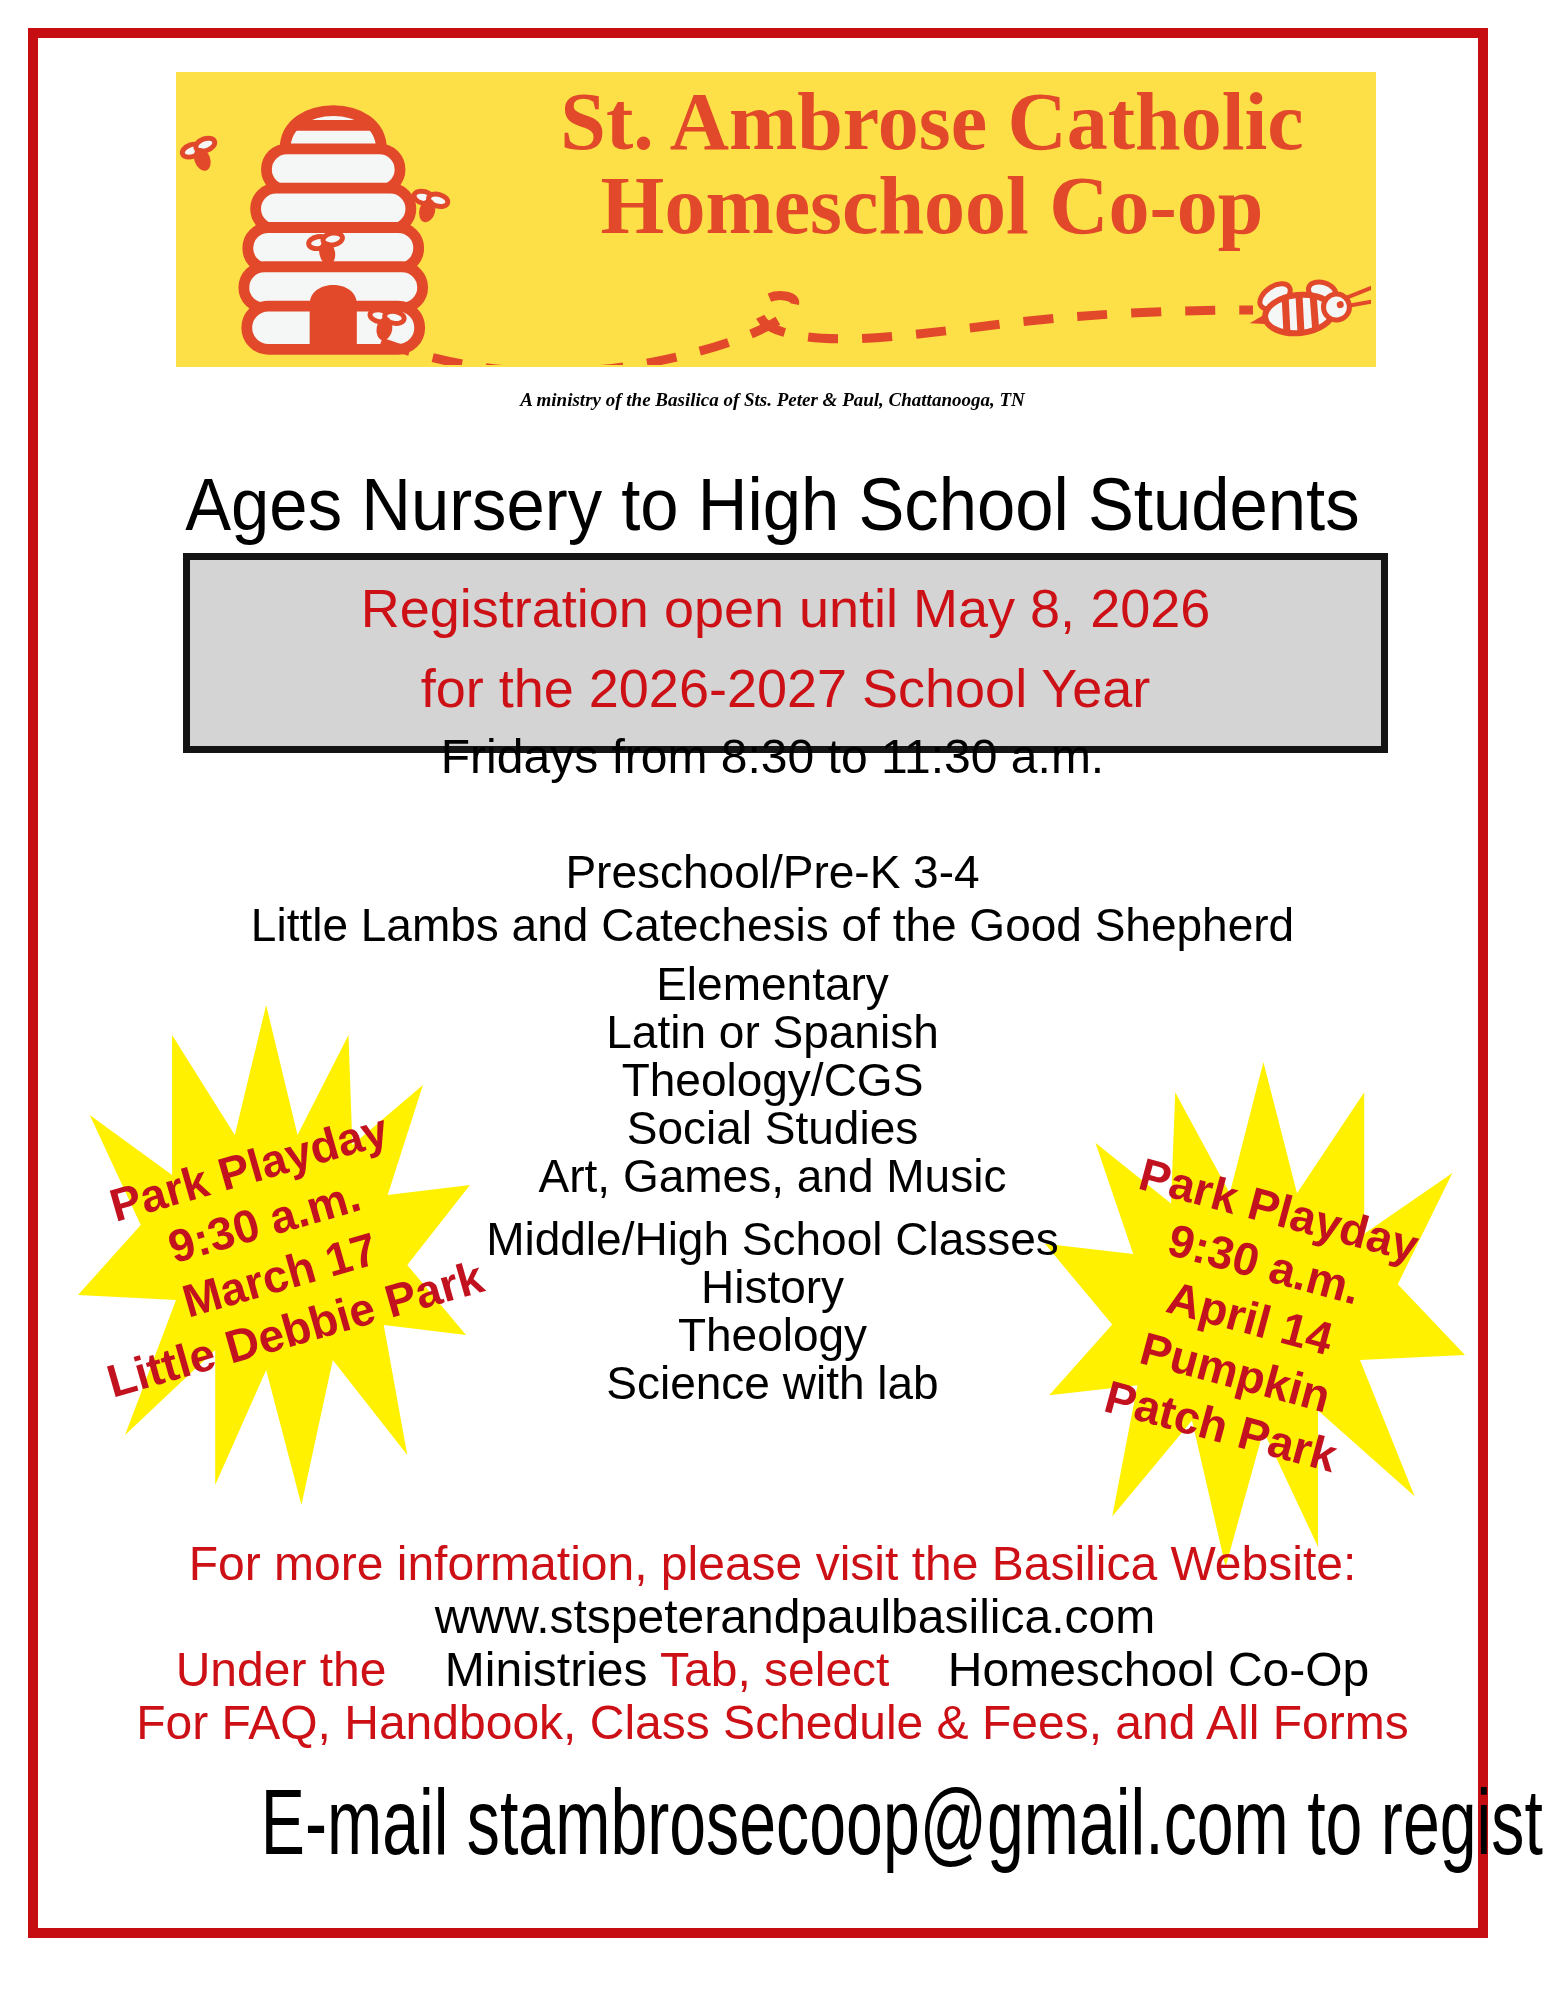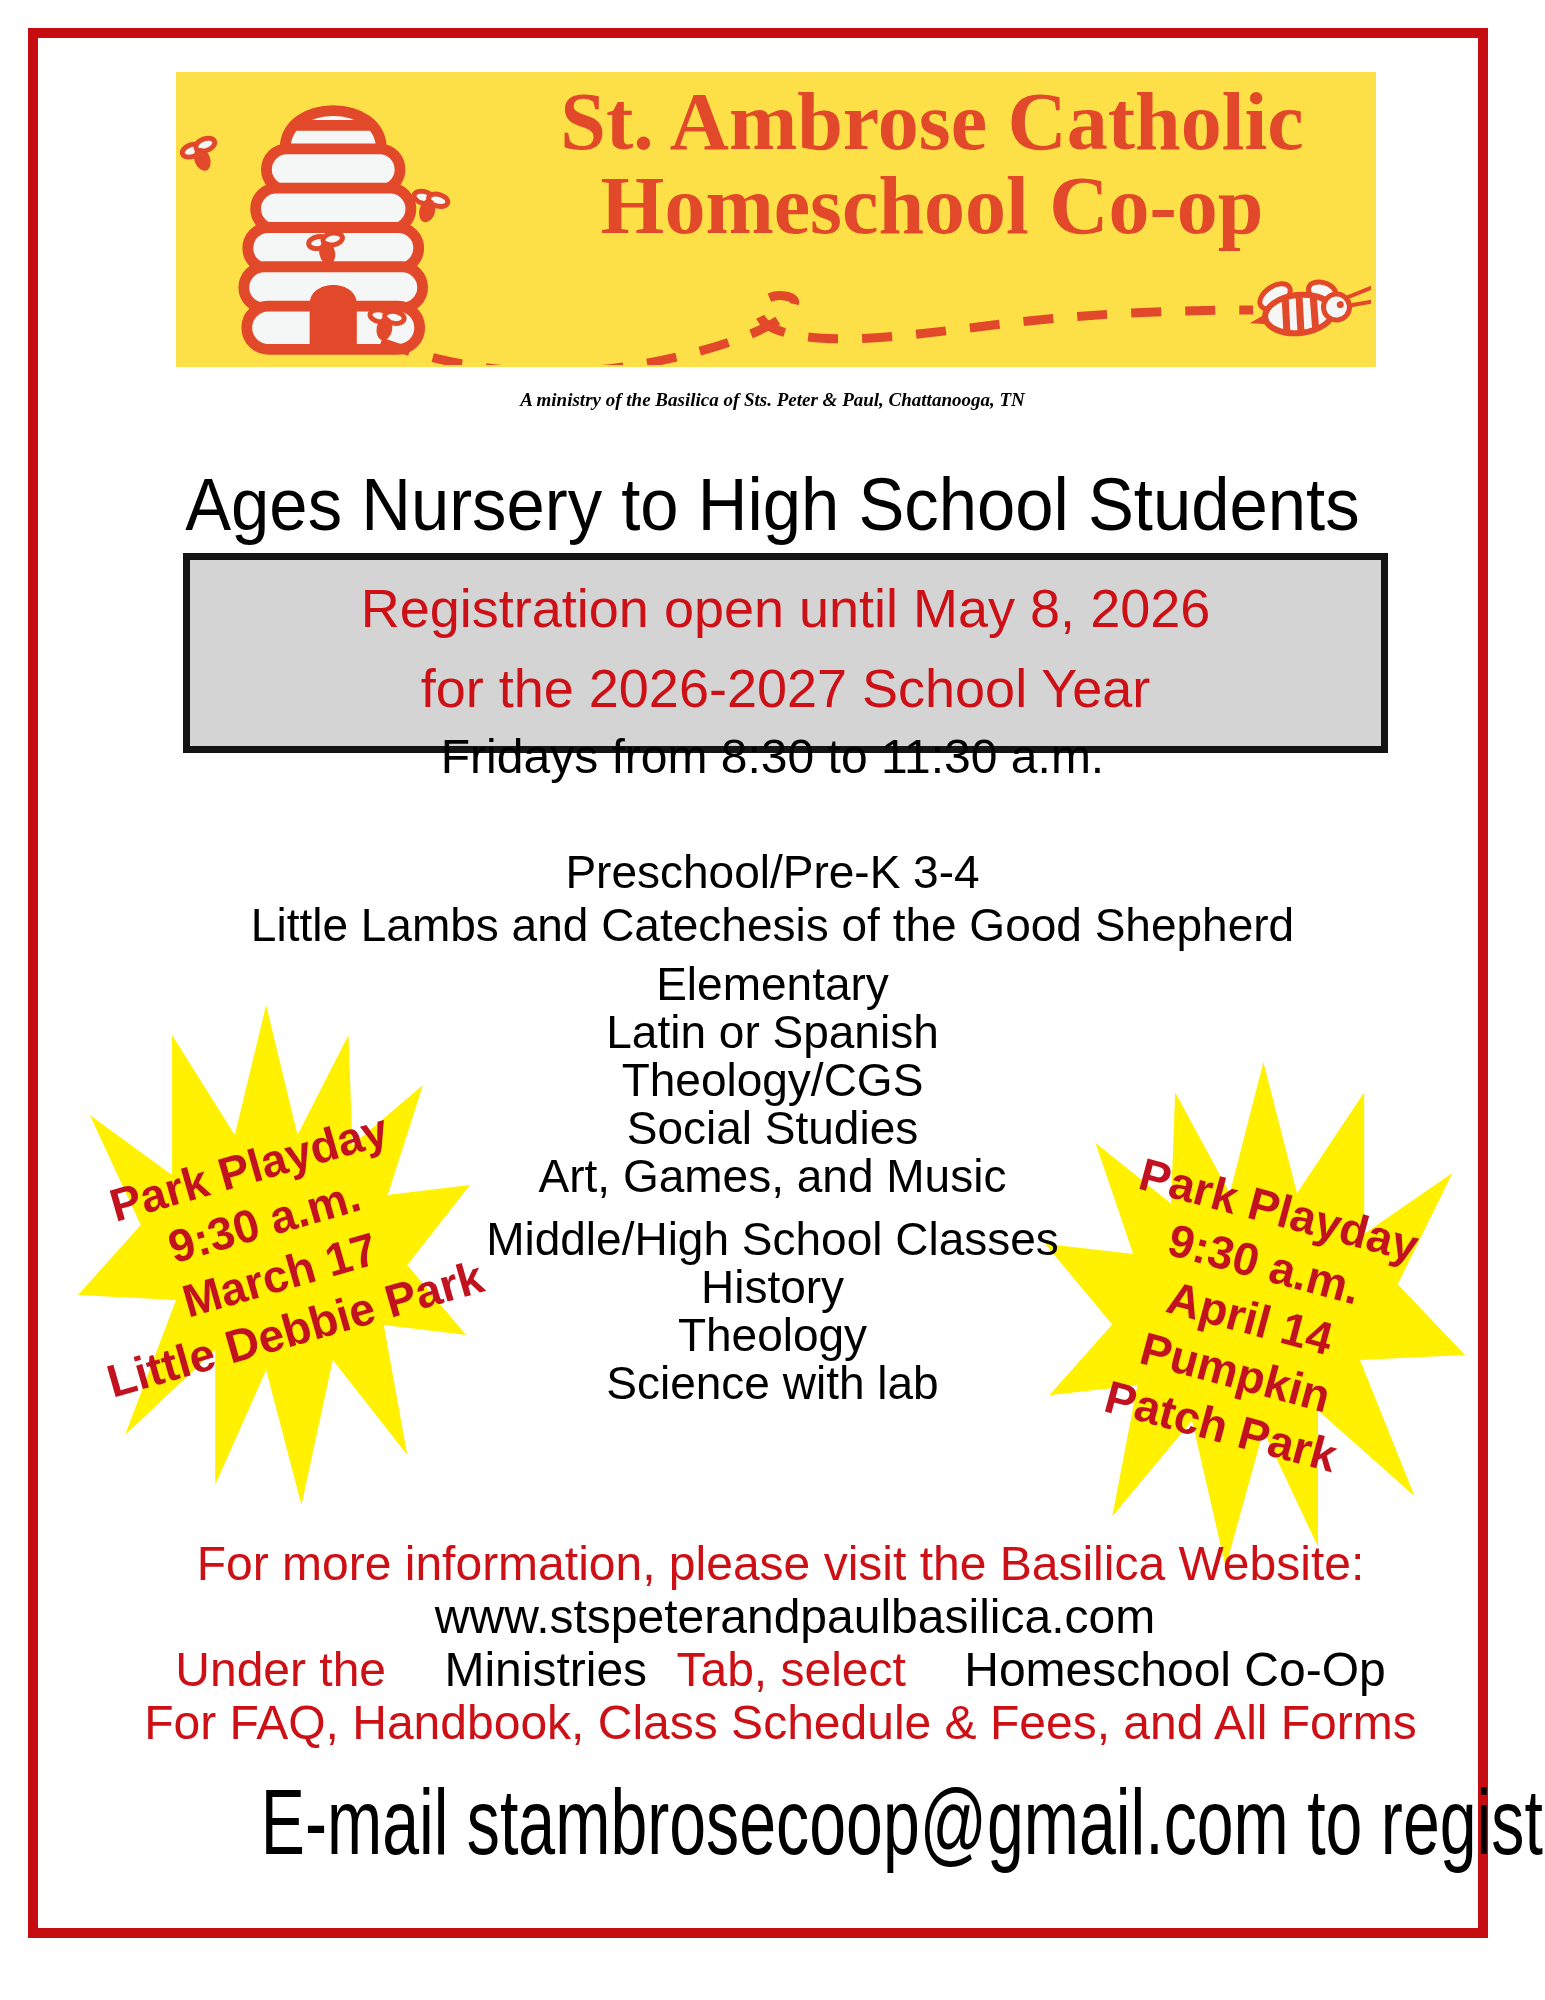--- a/index.html
+++ b/index.html
@@ -37,21 +37,21 @@
     position:absolute;left:183px;top:553px;width:1191px;height:178px;
     background:#D4D4D4;border:7px solid #141414;
     text-align:center;color:#CC1016;font-size:54px;line-height:80px;
     padding-top:8px;box-sizing:content-box;
   }
   .fridays{top:732px;font-size:48px;line-height:50px;}
   .preschool{top:846px;font-size:46px;line-height:53px;}
   .elementary{top:960px;font-size:46px;line-height:48px;}
   .middlehigh{top:1215px;font-size:46px;line-height:48px;}
   .info{top:1537px;font-size:48px;line-height:53px;}
-  .red{color:#CC1016;margin-left:16px;}
+  .red{color:#CC1016;}
   .blk{color:#000;margin-left:45px;}
   .email-row{top:1774px;font-size:92px;line-height:96px;color:#000;}
   .email-squeeze{display:inline-block;transform:scaleX(0.72);transform-origin:center;white-space:nowrap;}
   
   .star{
     position:absolute;background:#FFF100;
     clip-path:polygon(48% 0%,56% 26%,69% 6%,70% 28%,88% 16%,79% 38%,100% 36%,84% 52%,99% 66%,78% 64%,84% 90%,65% 71%,57% 100%,48% 73%,35% 96%,35% 69%,12% 86%,25% 59%,0% 58%,16% 44%,3% 22%,24% 34%,24% 6%,40% 26%);
   }
   .star-left{left:78px;top:1005px;width:392px;height:500px;}
   .star-right{left:1045px;top:1062px;width:420px;height:505px;transform:scaleX(-1);}

